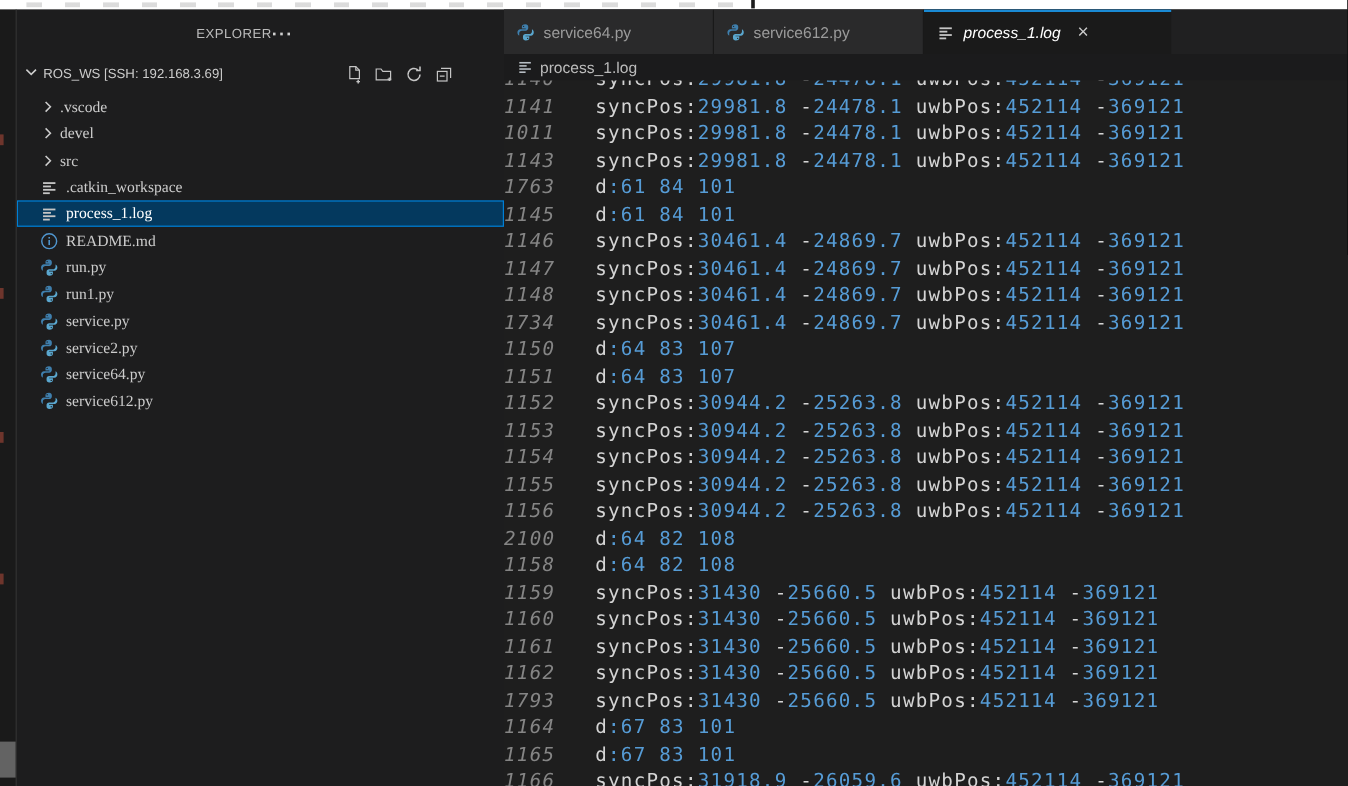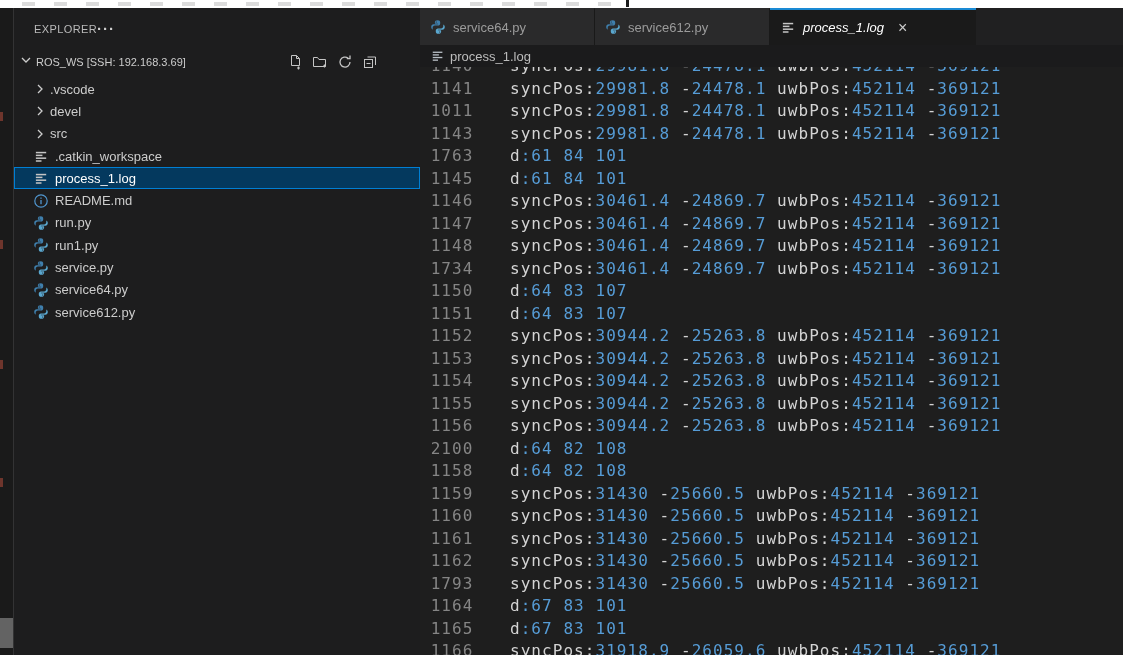--- a/index.html
+++ b/index.html
@@ -12,30 +12,30 @@
      background:repeating-linear-gradient(90deg,#bfbfbf 0 13px,#ffffff 13px 32px);}
   .top-strip .tick{position:absolute;left:626px;top:0;width:3px;height:7px;background:#1c1c1c;}
   
   .app{position:absolute;left:0;top:8px;width:1123px;height:647px;display:flex;}
   
   .sliver{position:relative;width:13px;background:#1a1a1a;flex:0 0 13px;border-right:1px solid #333334;}
   .sliver .mark{position:absolute;left:0;width:3px;height:9px;background:#6e352c;}
   .sliver .thumb{position:absolute;left:0;top:610px;width:13px;height:30px;background:#636363;}
   
   .sidebar{width:406px;flex:0 0 406px;background:#1d1d1e;display:flex;flex-direction:column;overflow:hidden;}
-  .sb-header{height:42px;display:flex;align-items:center;justify-content:flex-start;
+  .sb-header{height:42px;display:flex;align-items:center;justify-content:center;
              padding:0 46px 0 20px;}
   .sb-title{font-size:11px;letter-spacing:.4px;color:#bbbbbb;}
   .sb-more{color:#cfcfcf;font-size:15px;font-weight:bold;letter-spacing:1px;cursor:pointer;line-height:10px;}
   .ws-row{height:24px;display:flex;align-items:center;padding:0 42px 0 4px;}
   .ws-label{font-size:11px;font-weight:normal;color:#cccccc;margin-left:2px;white-space:nowrap;flex:1;}
   .ws-actions{display:flex;align-items:center;gap:9px;}
   .ws-actions .act{width:16px;height:16px;display:inline-flex;align-items:center;justify-content:center;
                    color:#c5c5c5;cursor:pointer;}
-  .tree{padding-top:4px;}
+  .tree{padding-top:4px;font-family:Liberation Serif, serif;}
   .tree-row{height:22.3px;display:flex;align-items:center;padding-left:17px;cursor:pointer;
             border:1px solid transparent;box-sizing:border-box;}
   .tree-row .chev{width:16px;height:16px;margin-right:2px;flex:0 0 16px;display:flex;align-items:center;justify-content:center;}
   .tree-row .ficon{width:18px;height:16px;margin-right:5px;flex:0 0 18px;display:flex;align-items:center;justify-content:center;}
   .tree-label{font-size:13px;color:#cccccc;white-space:nowrap;}
   .tree-row.selected{background:#04395e;border:1px solid #007fd4;}
   .tree-row.selected .tree-label{color:#ffffff;}
   
   .egroup{flex:1;display:flex;flex-direction:column;min-width:0;background:#1e1e1e;}
   .tabbar{height:37px;flex:0 0 37px;background:#202021;display:flex;align-items:stretch;}
@@ -45,21 +45,21 @@
   .tab .tab-label{font-size:13px;color:#9b9b9b;white-space:nowrap;}
   .tab.active{background:#1a1a1a;border-top:2px solid #1a8ad4;border-right:none;min-width:206px;}
   .tab.active .tab-label{color:#ffffff;font-style:italic;}
   .tab-close{margin-left:14px;color:#cccccc;font-size:16px;line-height:16px;cursor:pointer;}
   .breadcrumb{height:22px;flex:0 0 22px;background:#1b1b1c;display:flex;align-items:center;padding-left:10px;cursor:pointer;}
   .breadcrumb .bicon{width:15px;height:15px;margin-right:5px;display:flex;align-items:center;justify-content:center;}
   .bc-label{font-size:13px;color:#bcbcbc;}
   .editor{flex:1;overflow:hidden;background:#1e1e1e;position:relative;}
   .lines{margin-top:-12px;font-family:"DejaVu Sans Mono",monospace;font-size:16px;letter-spacing:1.05px;}
   .line{display:flex;height:22.5px;line-height:22.5px;white-space:pre;}
-  .ln{width:64px;flex:0 0 64px;text-align:center;color:#858585;margin-right:26px;}
+  .ln{width:64px;flex:0 0 64px;text-align:left;color:#858585;margin-right:12px;font-style:italic;}
   .code .txt{color:#d4d4d4;}
   .code .num{color:#569cd6;}
 </style>
 </head>
 <body>
 
 <div class="screen">
 
   <div class="top-strip">
     <div class="dashes"></div>
@@ -197,20 +197,29 @@
             <span class="tree-label">run1.py</span>
           </div>
           <div class="tree-row">
             <span class="ficon">
               <svg width="16" height="16" viewBox="0 0 16 16">
                 <path fill="#3f7fad" d="M7.9 1.2c-2.3 0-3 .9-3 2.1v1.5h3.2v.5H3.6c-1.4 0-2.4 1.1-2.4 2.7 0 1.2.6 2.2 1.5 2.6V8.8c0-1.2 1-2.2 2.2-2.2h3.2c1.2 0 2.1-1 2.1-2.2V3.3c0-1.2-.9-2.1-2.3-2.1zM6.3 2.4c.3 0 .6.3.6.6s-.3.6-.6.6-.6-.3-.6-.6.3-.6.6-.6z"></path>
                 <path fill="#5aa7cf" d="M8.1 14.8c2.3 0 3-.9 3-2.1v-1.5H7.9v-.5h4.5c1.4 0 2.4-1.1 2.4-2.7 0-1.2-.6-2.2-1.5-2.6v1.8c0 1.2-1 2.2-2.2 2.2H7.9c-1.2 0-2.1 1-2.1 2.2v1.1c0 1.2.9 2.1 2.3 2.1zm1.6-1.2c-.3 0-.6-.3-.6-.6s.3-.6.6-.6.6.3.6.6-.3.6-.6.6z"></path>
               </svg>
             </span>
             <span class="tree-label">service.py</span>
+          </div>
+          <div class="tree-row">
+            <span class="ficon">
+              <svg width="16" height="16" viewBox="0 0 16 16">
+                <path fill="#3f7fad" d="M7.9 1.2c-2.3 0-3 .9-3 2.1v1.5h3.2v.5H3.6c-1.4 0-2.4 1.1-2.4 2.7 0 1.2.6 2.2 1.5 2.6V8.8c0-1.2 1-2.2 2.2-2.2h3.2c1.2 0 2.1-1 2.1-2.2V3.3c0-1.2-.9-2.1-2.3-2.1zM6.3 2.4c.3 0 .6.3.6.6s-.3.6-.6.6-.6-.3-.6-.6.3-.6.6-.6z"></path>
+                <path fill="#5aa7cf" d="M8.1 14.8c2.3 0 3-.9 3-2.1v-1.5H7.9v-.5h4.5c1.4 0 2.4-1.1 2.4-2.7 0-1.2-.6-2.2-1.5-2.6v1.8c0 1.2-1 2.2-2.2 2.2H7.9c-1.2 0-2.1 1-2.1 2.2v1.1c0 1.2.9 2.1 2.3 2.1zm1.6-1.2c-.3 0-.6-.3-.6-.6s.3-.6.6-.6.6.3.6.6-.3.6-.6.6z"></path>
+              </svg>
+            </span>
+            <span class="tree-label">service2.py</span>
           </div>
           <div class="tree-row">
             <span class="ficon">
               <svg width="16" height="16" viewBox="0 0 16 16">
                 <path fill="#3f7fad" d="M7.9 1.2c-2.3 0-3 .9-3 2.1v1.5h3.2v.5H3.6c-1.4 0-2.4 1.1-2.4 2.7 0 1.2.6 2.2 1.5 2.6V8.8c0-1.2 1-2.2 2.2-2.2h3.2c1.2 0 2.1-1 2.1-2.2V3.3c0-1.2-.9-2.1-2.3-2.1zM6.3 2.4c.3 0 .6.3.6.6s-.3.6-.6.6-.6-.3-.6-.6.3-.6.6-.6z"></path>
                 <path fill="#5aa7cf" d="M8.1 14.8c2.3 0 3-.9 3-2.1v-1.5H7.9v-.5h4.5c1.4 0 2.4-1.1 2.4-2.7 0-1.2-.6-2.2-1.5-2.6v1.8c0 1.2-1 2.2-2.2 2.2H7.9c-1.2 0-2.1 1-2.1 2.2v1.1c0 1.2.9 2.1 2.3 2.1zm1.6-1.2c-.3 0-.6-.3-.6-.6s.3-.6.6-.6.6.3.6.6-.3.6-.6.6z"></path>
               </svg>
             </span>
             <span class="tree-label">service64.py</span>
           </div>

